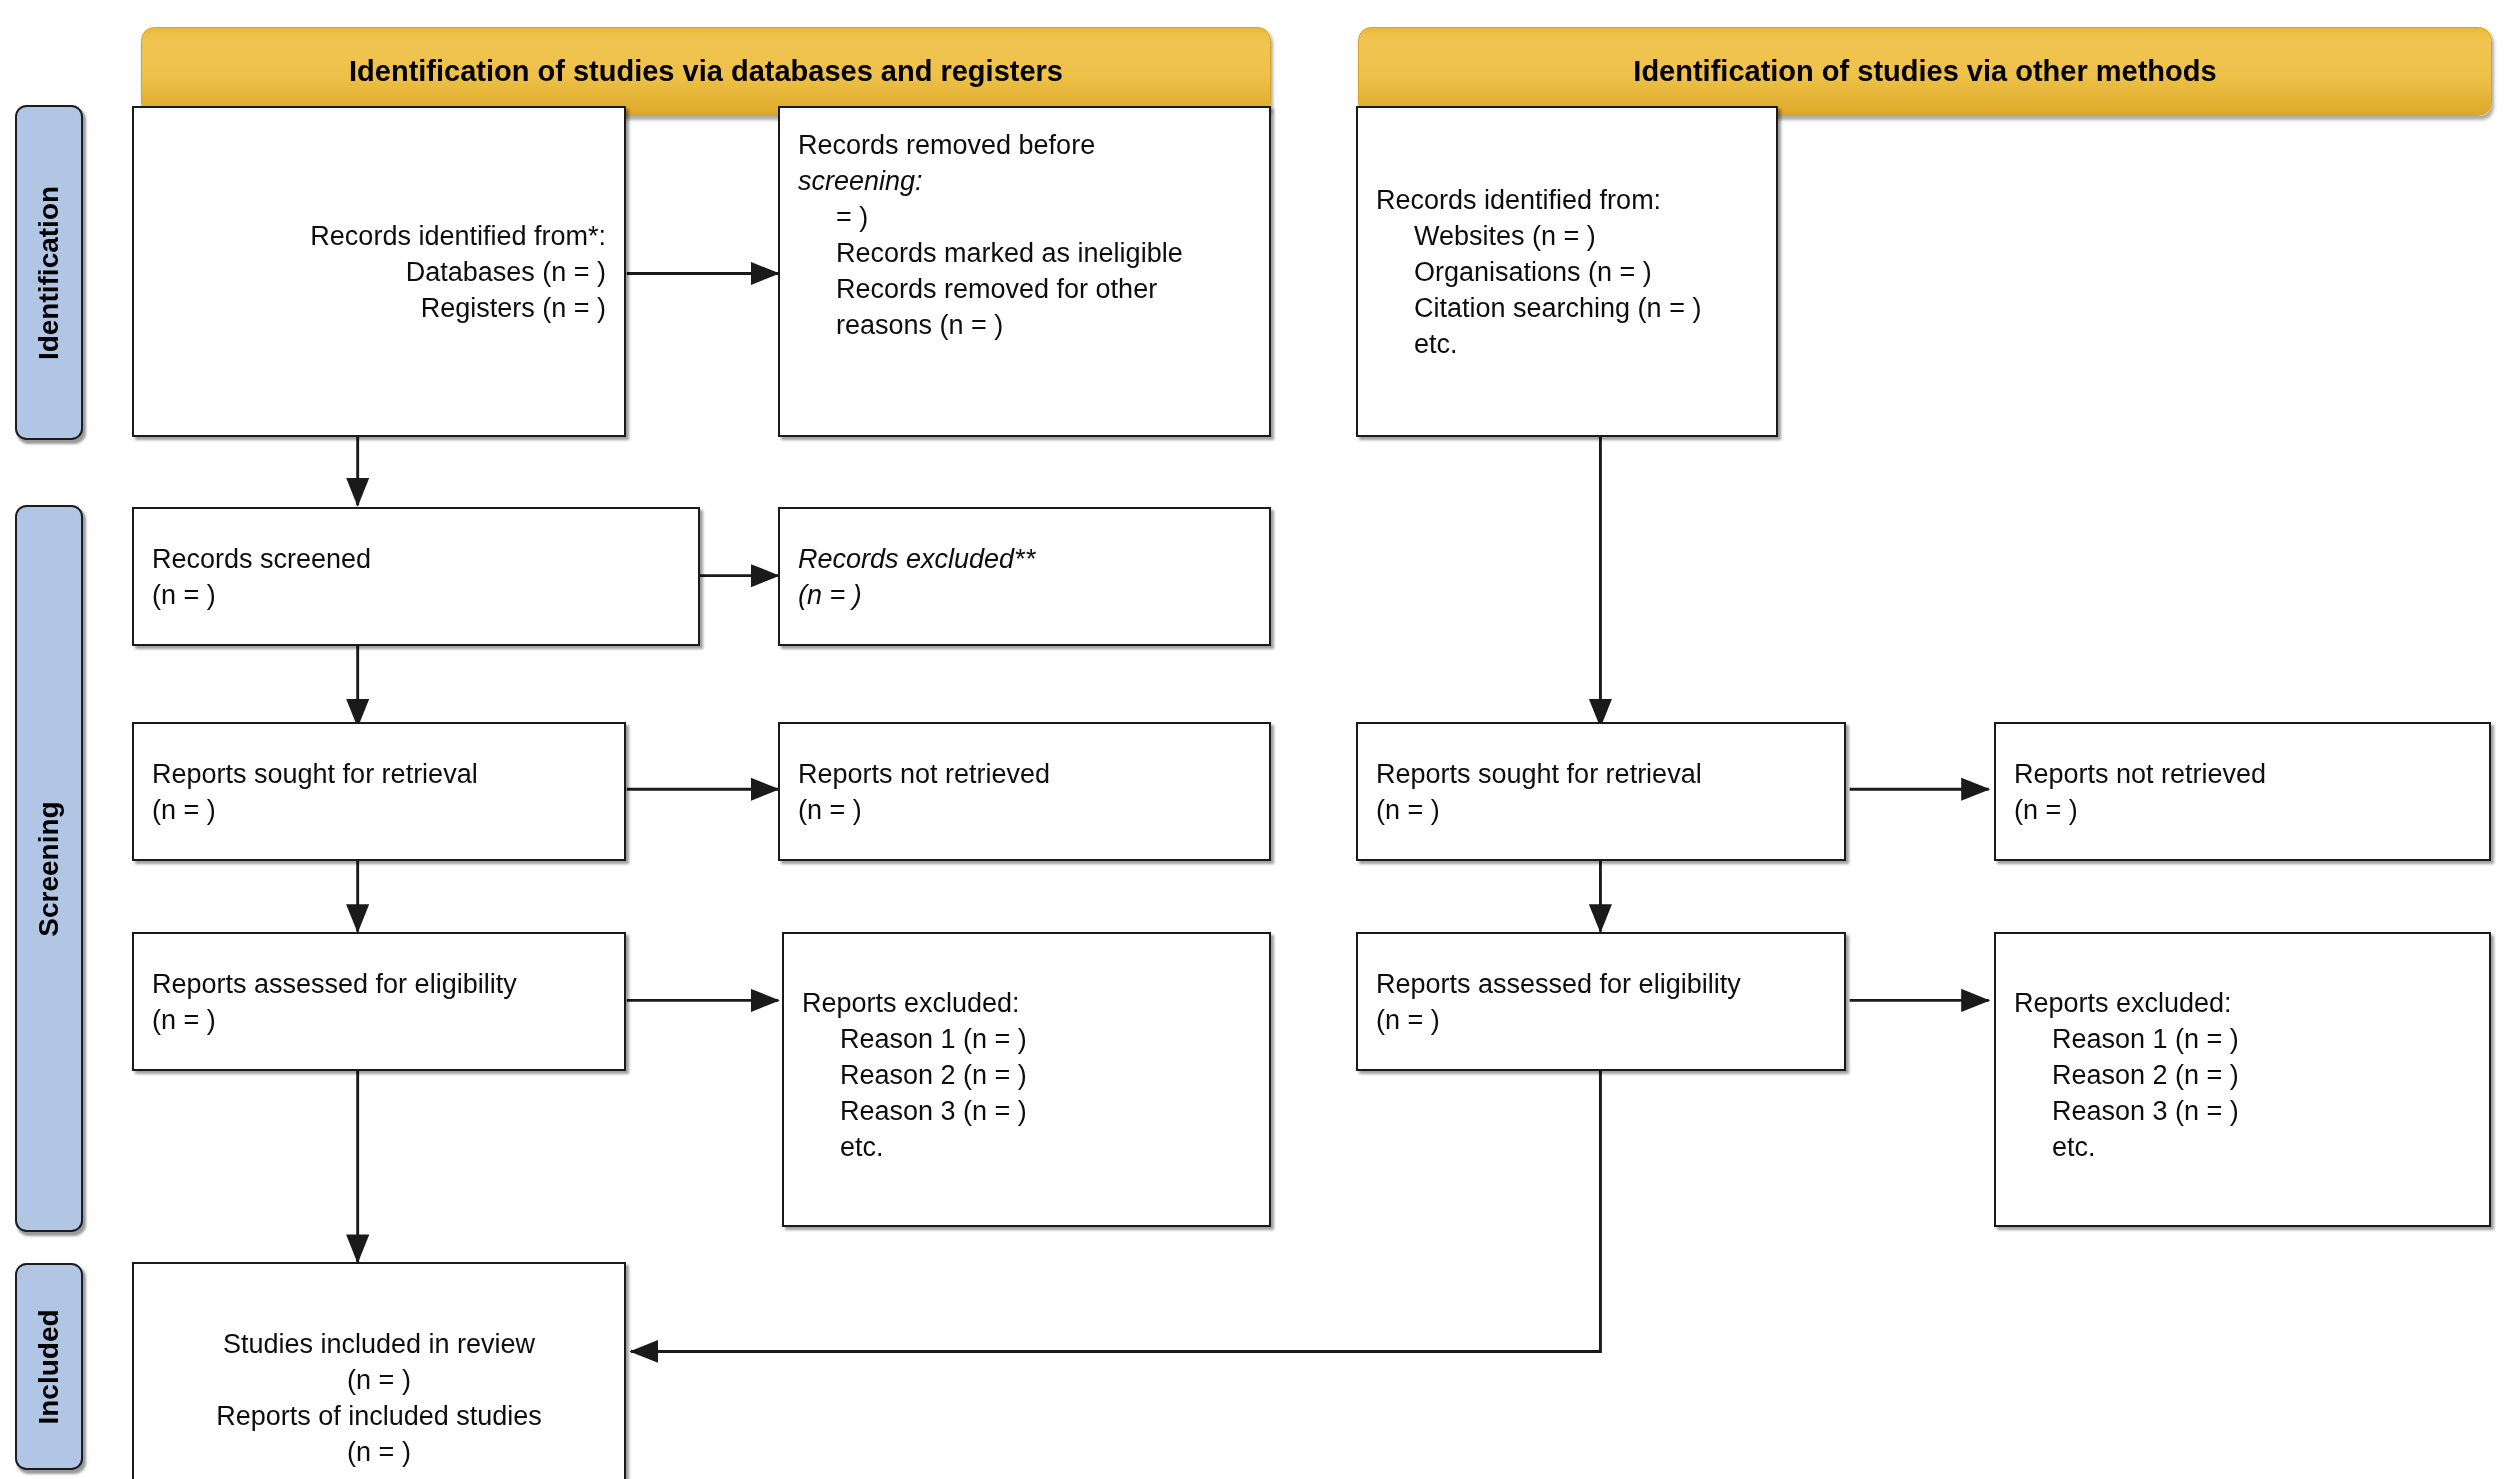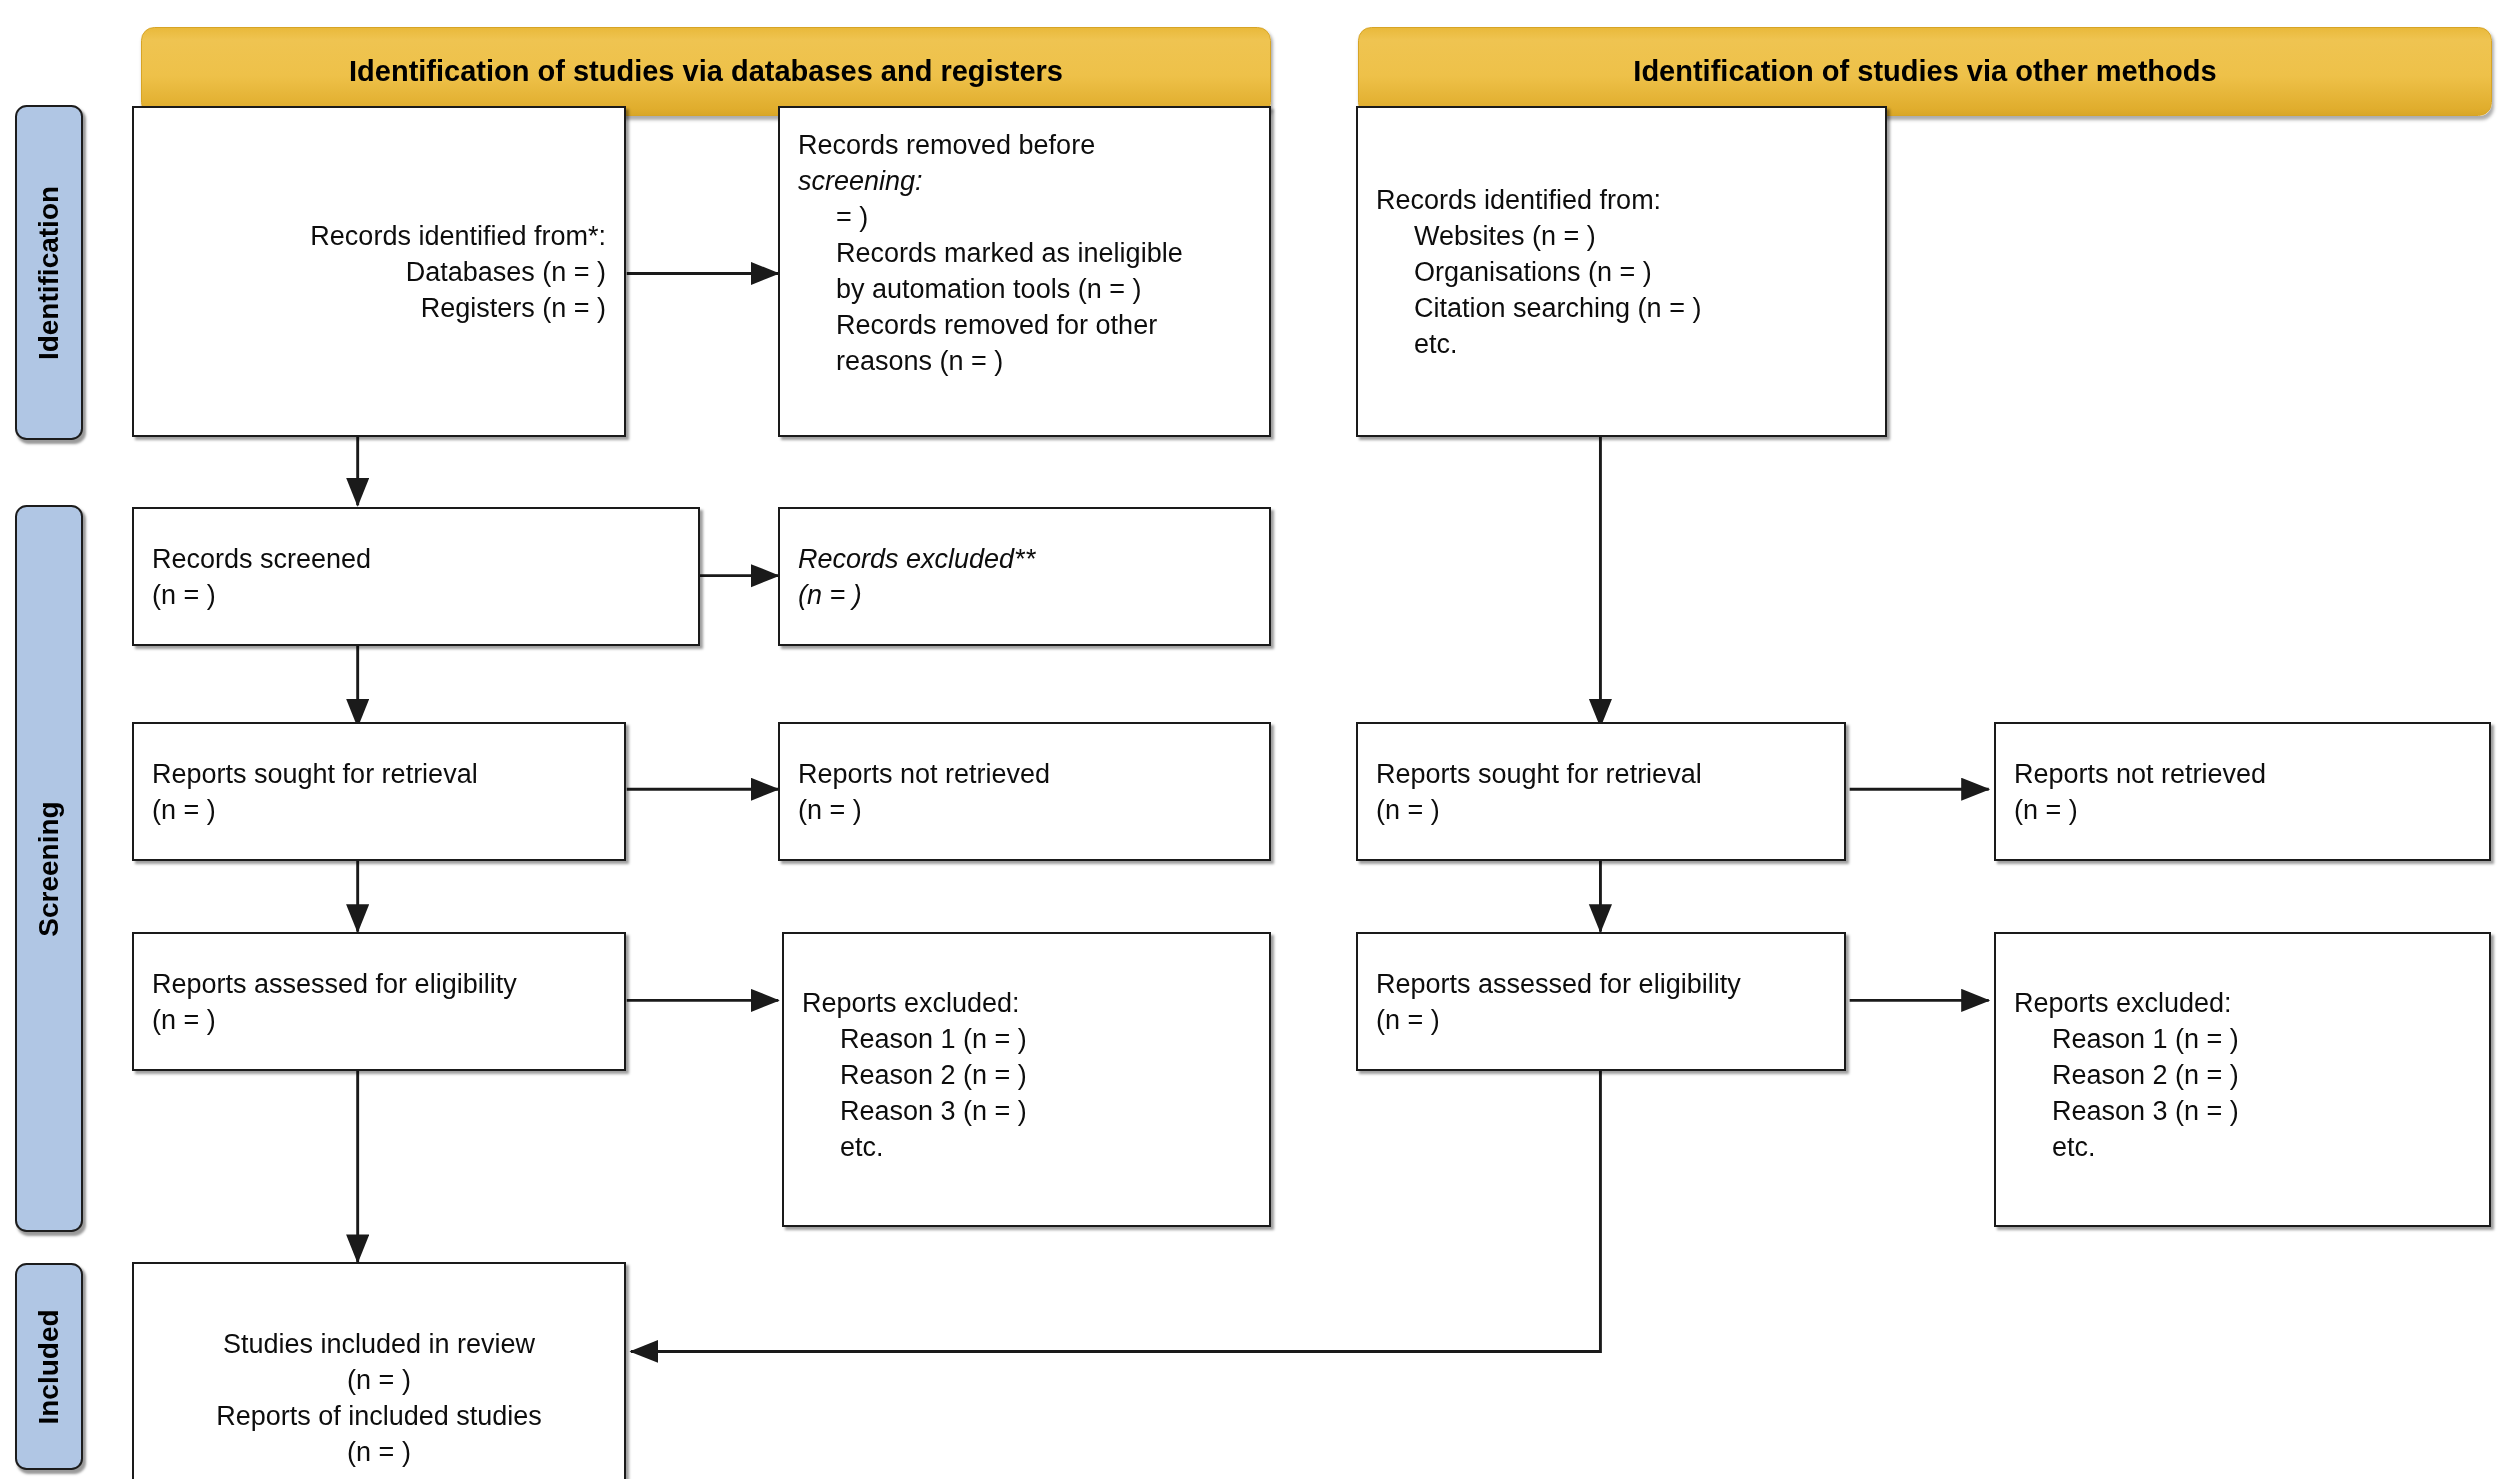--- a/index.html
+++ b/index.html
@@ -150,21 +150,20 @@
     <div class="line">Records identified from*:</div>
     <div class="line indent">Databases (n = )</div>
     <div class="line indent">Registers (n = )</div>
   </div>
 
   <div class="abs box top" style="left:778px; top:106px; width:493px; height:331px; padding-top:19px;">
     <div class="line"><span>Records removed before</span> </div>
     <div class="line ital">screening:</div>
     <div class="line indent">= )</div>
     <div class="line indent">Records marked as ineligible</div>
-    <div class="line indent">by automation tools (n = )</div>
     <div class="line indent">Records removed for other</div>
     <div class="line indent">reasons (n = )</div>
   </div>
 
   <div class="abs box" style="left:132px; top:507px; width:568px; height:139px;">
     <div class="line">Records screened</div>
     <div class="line">(n = )</div>
   </div>
 
   <div class="abs box" style="left:778px; top:507px; width:493px; height:139px;font-style:italic;">
@@ -195,21 +194,21 @@
     <div class="line indent">etc.</div>
   </div>
 
   <div class="abs box" style="left:132px; top:1262px; width:494px; height:272px;text-align:center;">
     <div class="line">Studies included in review</div>
     <div class="line">(n = )</div>
     <div class="line">Reports of included studies</div>
     <div class="line">(n = )</div>
   </div>
 
-  <div class="abs box" style="left:1356px; top:106px; width:531px; height:331px;">
+  <div class="abs box" style="left:1356px; top:106px; width:422px; height:331px;">
     <div class="line">Records identified from:</div>
     <div class="line indent">Websites (n = )</div>
     <div class="line indent">Organisations (n = )</div>
     <div class="line indent">Citation searching (n = )</div>
     <div class="line indent">etc.</div>
   </div>
 
   <div class="abs box" style="left:1356px; top:722px; width:490px; height:139px;">
     <div class="line">Reports sought for retrieval</div>
     <div class="line">(n = )</div>

